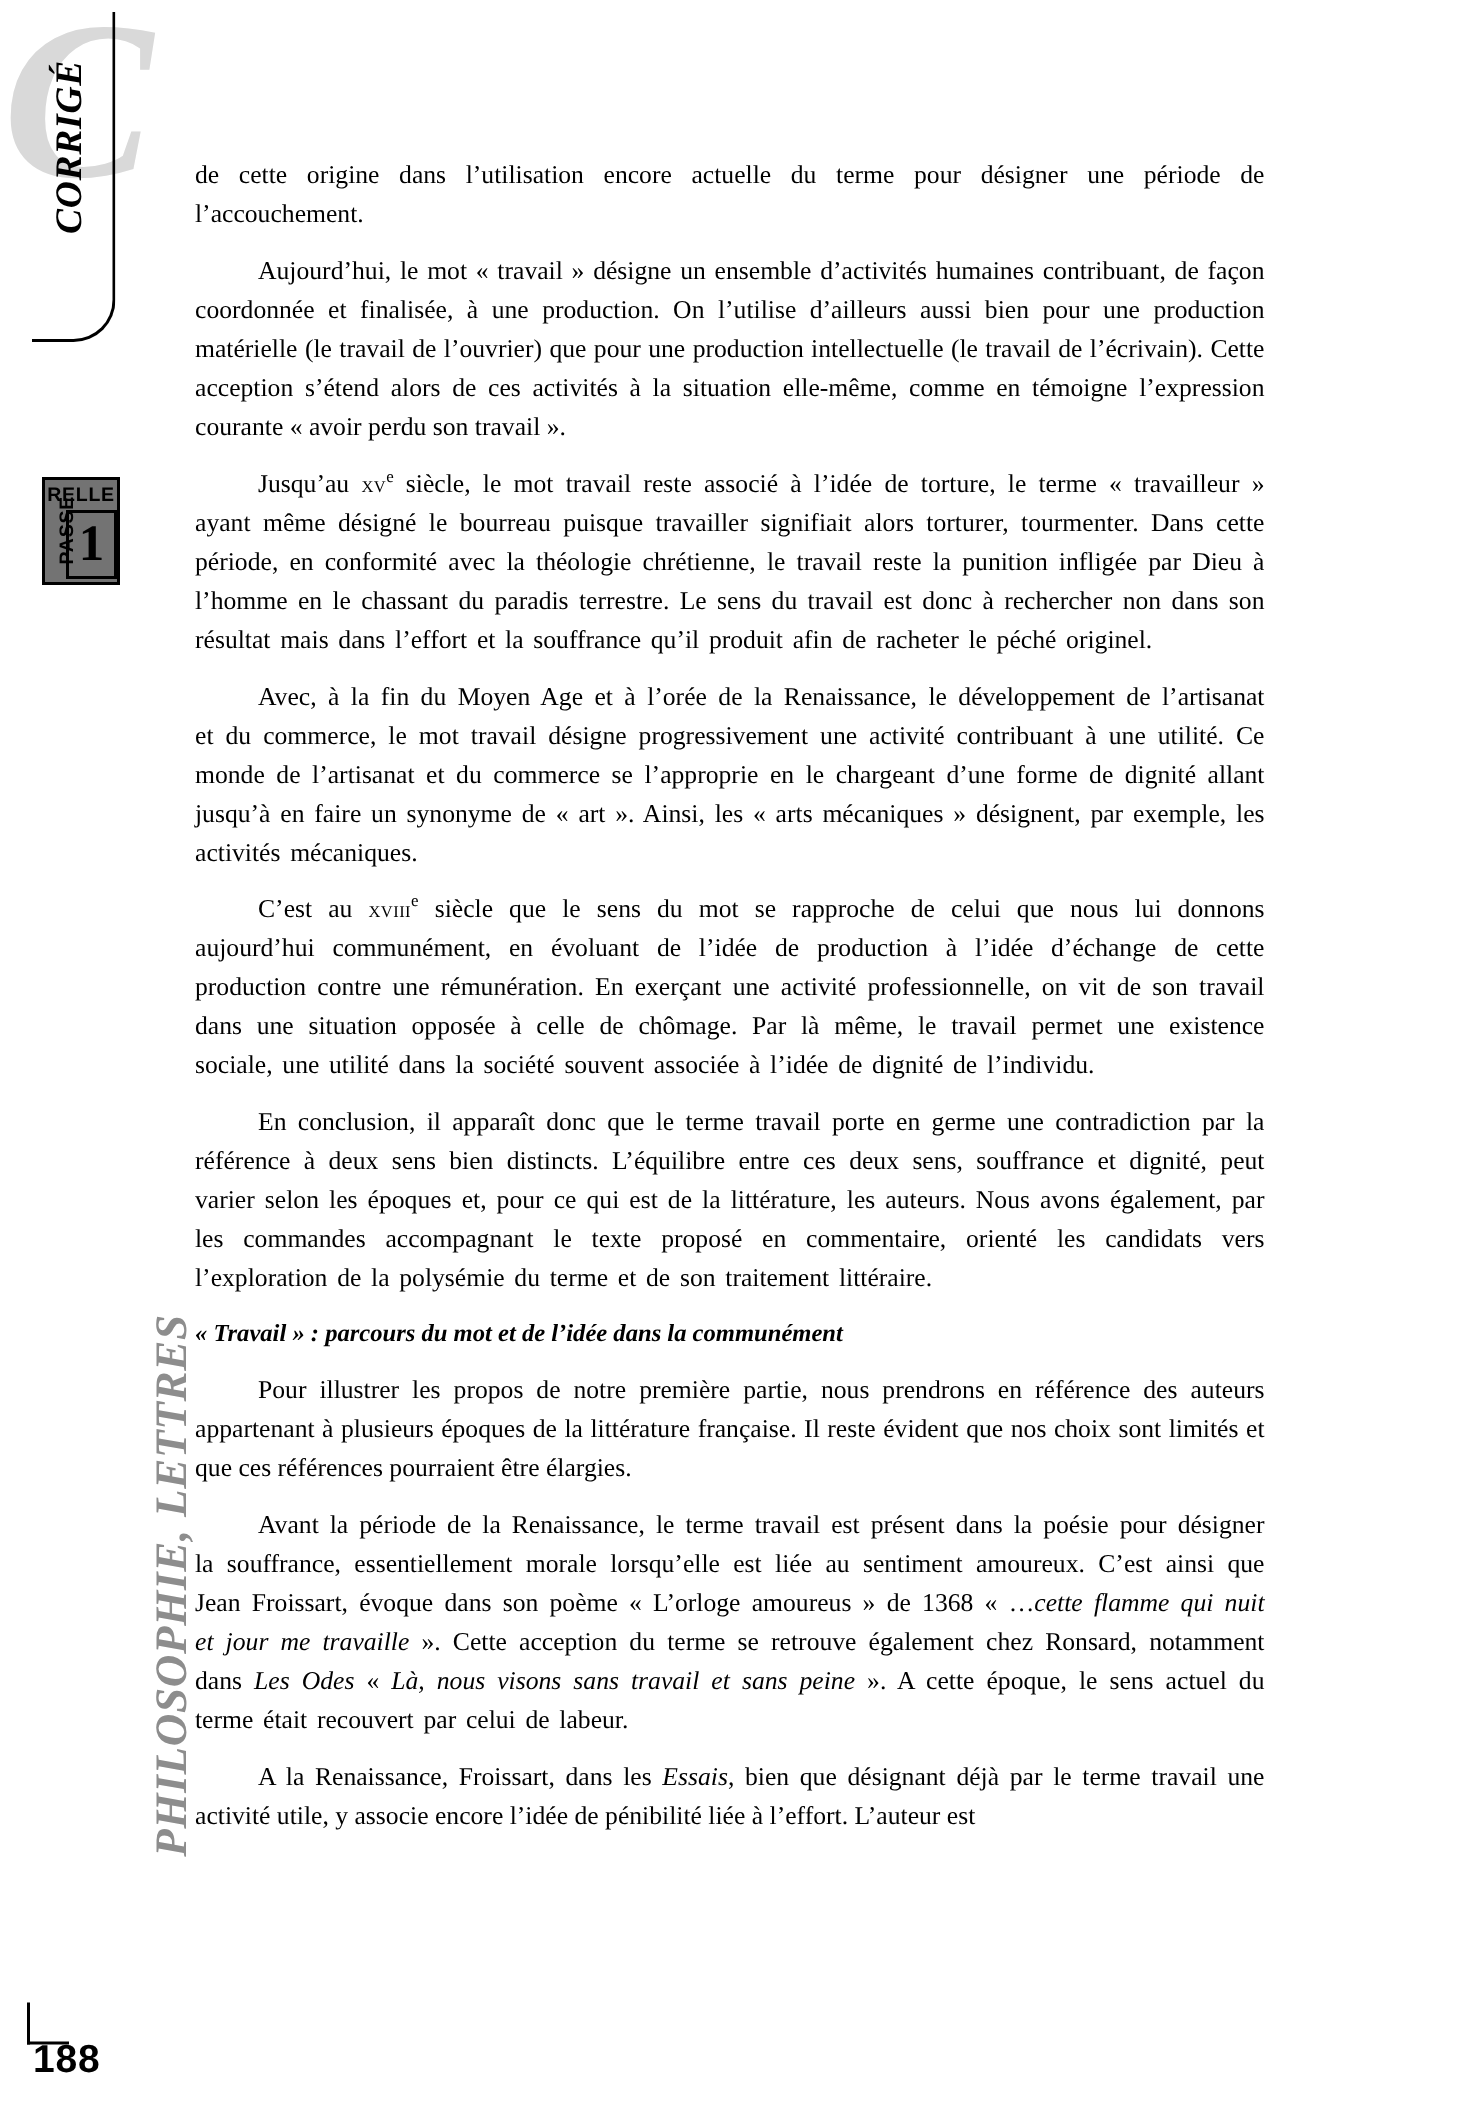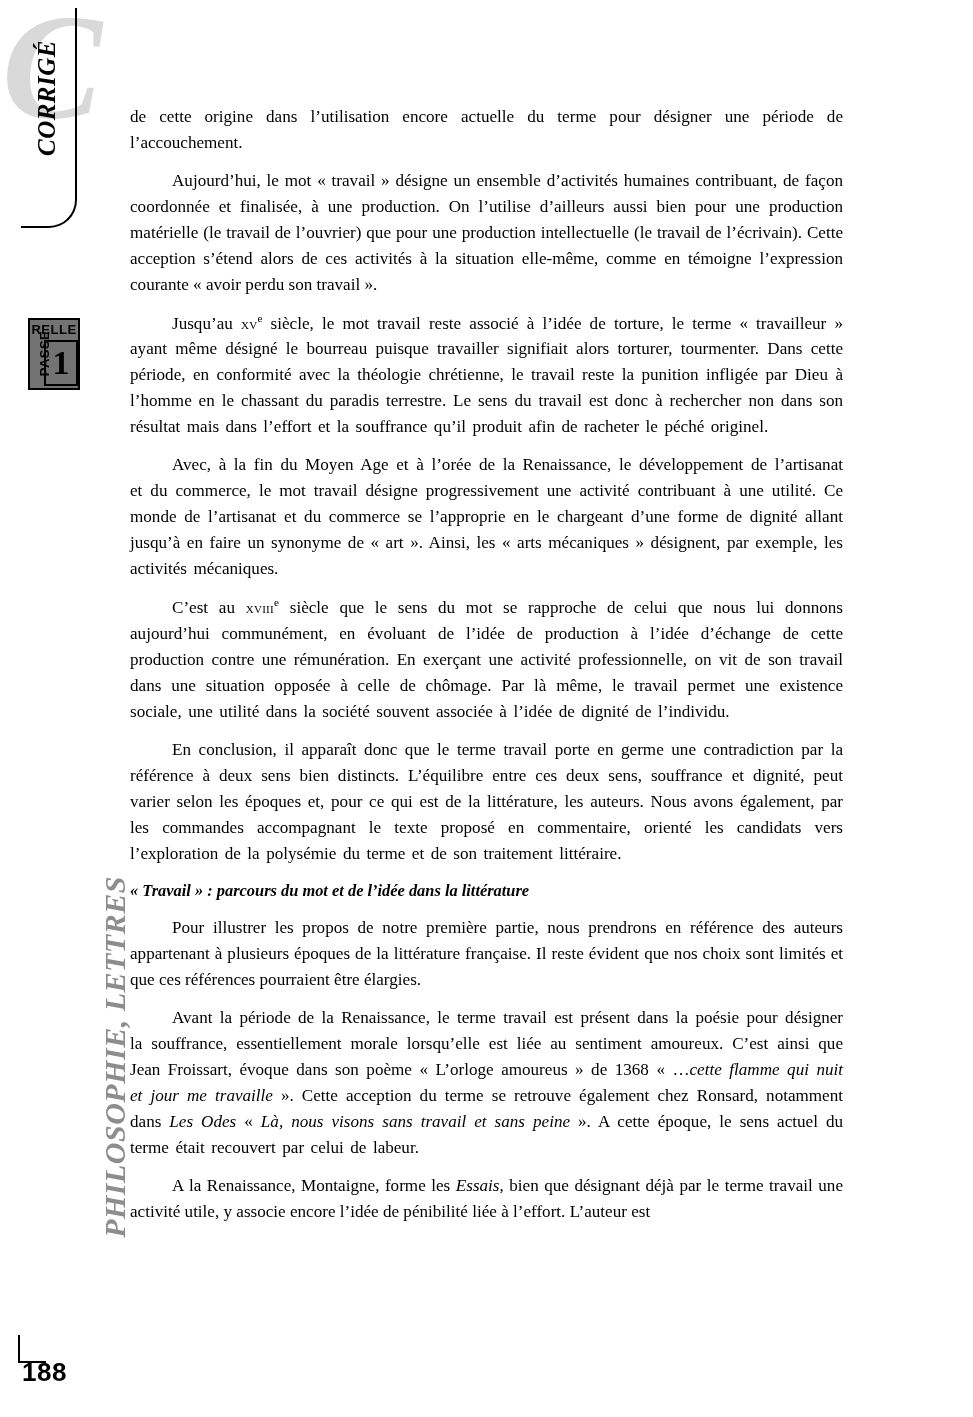--- a/index.html
+++ b/index.html
@@ -227,25 +227,25 @@
   </p>
 
   <p class="indent spaced-wide">Avec, à la fin du Moyen Age et à l’orée de la Renaissance, le développement de l’artisanat et du commerce, le mot travail désigne progressivement une activité contribuant à une utilité. Ce monde de l’artisanat et du commerce se l’approprie en le chargeant d’une forme de dignité allant jusqu’à en faire un synonyme de « art ». Ainsi, les « arts mécaniques » désignent, par exemple, les activités mécaniques.</p>
 
   <p class="indent spaced-wide">
     <span>C’est au </span><span class="smallcaps">xviii</span><span class="sc-sup">e</span><span> siècle que le sens du mot se rapproche de celui que nous lui donnons aujourd’hui communément, en évoluant de l’idée de production à l’idée d’échange de cette production contre une rémunération. En exerçant une activité professionnelle, on vit de son travail dans une situation opposée à celle de chômage. Par là même, le travail permet une existence sociale, une utilité dans la société souvent associée à l’idée de dignité de l’individu.</span>
   </p>
 
   <p class="indent spaced-wide">En conclusion, il apparaît donc que le terme travail porte en germe une contradiction par la référence à deux sens bien distincts. L’équilibre entre ces deux sens, souffrance et dignité, peut varier selon les époques et, pour ce qui est de la littérature, les auteurs. Nous avons également, par les commandes accompagnant le texte proposé en commentaire, orienté les candidats vers l’exploration de la polysémie du terme et de son traitement littéraire.</p>
 
-  <p class="subhead">« Travail » : parcours du mot et de l’idée dans la littérature</p>
+  <p class="subhead">« Travail » : parcours du mot et de l’idée dans la communément</p>
 
   <p class="indent">Pour illustrer les propos de notre première partie, nous prendrons en référence des auteurs appartenant à plusieurs époques de la littérature française. Il reste évident que nos choix sont limités et que ces références pourraient être élargies.</p>
 
   <p class="indent spaced-wide">
     <span>Avant la période de la Renaissance, le terme travail est présent dans la poésie pour désigner la souffrance, essentiellement morale lorsqu’elle est liée au sentiment amoureux. C’est ainsi que Jean Froissart, évoque dans son poème « L’orloge amoureus » de 1368 « …</span><span class="ital">cette flamme qui nuit et jour me travaille</span><span> ». Cette acception du terme se retrouve également chez Ronsard, notamment dans </span><span class="ital">Les Odes</span><span> « </span><span class="ital">Là, nous visons sans travail et sans peine</span><span> ». A cette époque, le sens actuel du terme était recouvert par celui de labeur.</span>
   </p>
 
   <p class="indent">
-    <span>A la Renaissance, Montaigne, forme les </span><span class="ital">Essais</span><span>, bien que désignant déjà par le terme travail une activité utile, y associe encore l’idée de pénibilité liée à l’effort. L’auteur est</span>
+    <span>A la Renaissance, Froissart, dans les </span><span class="ital">Essais</span><span>, bien que désignant déjà par le terme travail une activité utile, y associe encore l’idée de pénibilité liée à l’effort. L’auteur est</span>
   </p>
 
 </div>
 
 </body></html>

